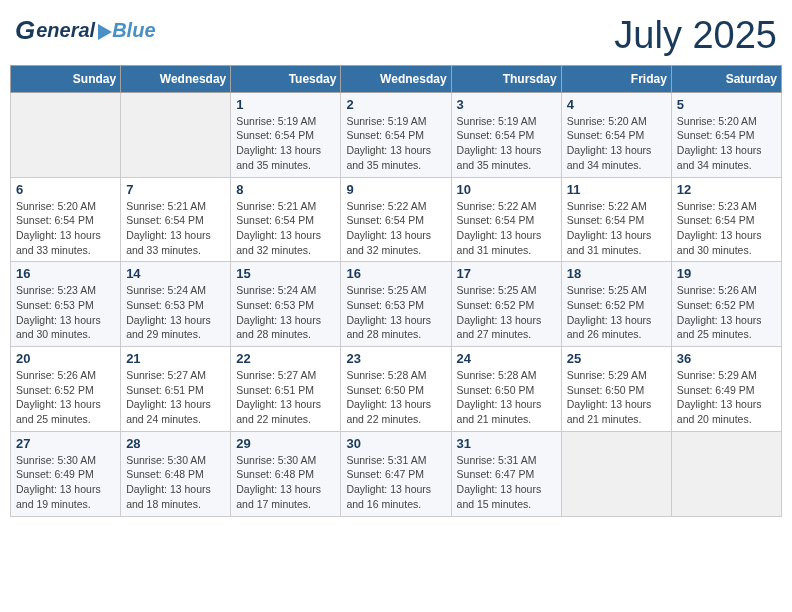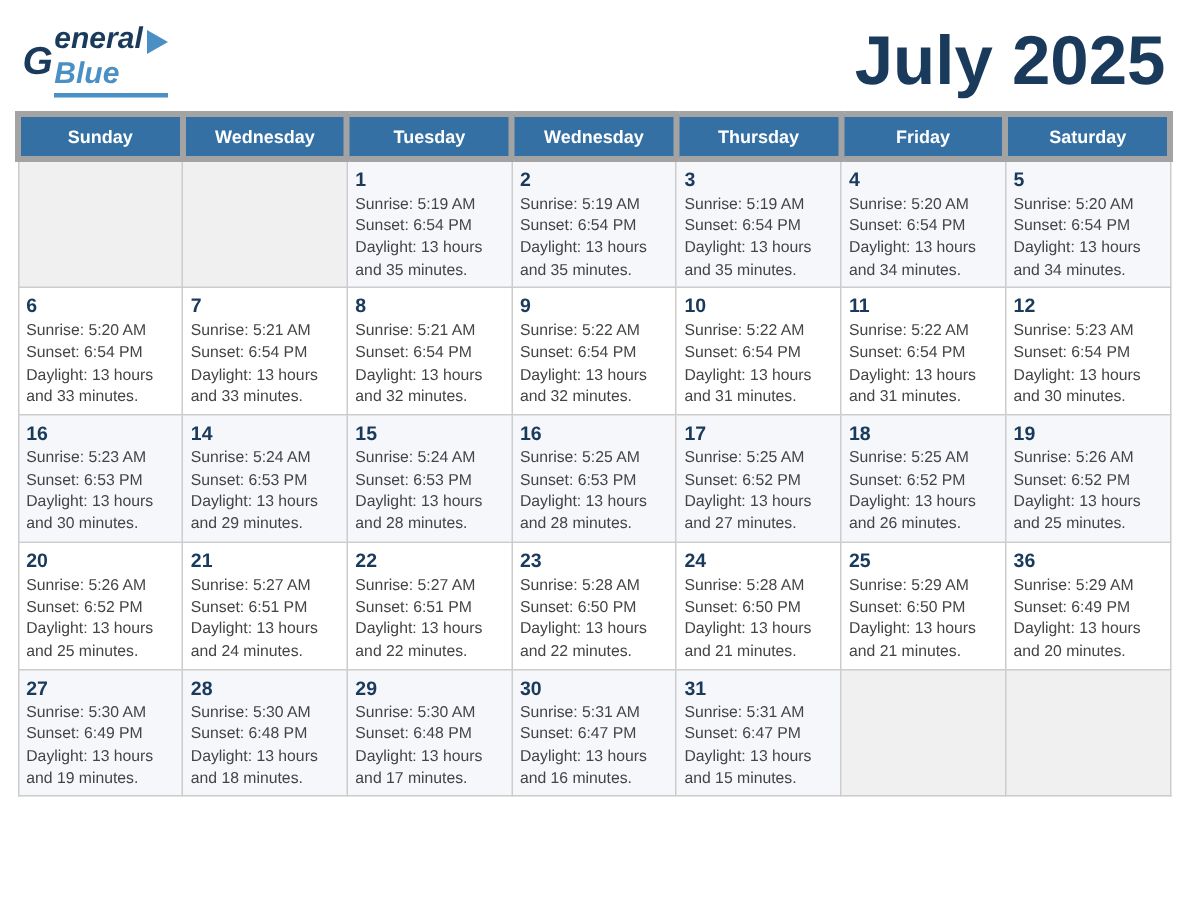--- a/index.html
+++ b/index.html
@@ -19,43 +19,43 @@
     }
     .logo {
       display: flex;
       flex-direction: column;
       align-items: flex-start;
     }
     .title-block {
       text-align: right;
     }
     .title-block h1 {
-      font-size: 46px;
-      color: #1a3a5c;
-      font-weight: bold;
+      font-size: 38px;
+      color: #1a3a5c;
+      font-weight: normal;
       line-height: 1.1;
     }
     .title-block h2 {
       font-size: 15px;
       color: #1a3a5c;
       font-weight: normal;
     }
     .calendar {
       width: 100%;
       border-collapse: collapse;
       font-size: 11px;
     }
     .calendar thead th {
       background: #3470a3;
       color: #fff;
       padding: 6px 4px;
-      text-align: center;
+      text-align: right;
       font-size: 12px;
       font-weight: bold;
-      border: 4px solid #a3a3a3;
+      border: 1px solid #a3a3a3;
     }
     .calendar tbody td {
       border: 1px solid #ccc;
       vertical-align: top;
       padding: 4px 5px;
       width: 14.28%;
       min-height: 80px;
       background: #fff;
     }
     .calendar tbody tr:nth-child(odd) td {
@@ -84,21 +84,20 @@
       align-items: center;
     }
     .logo-g {
       font-size: 26px;
       font-weight: bold;
       color: #1a3a5c;
       font-style: italic;
     }
     .logo-blue-part {
       display: flex;
-      flex-direction: column;
       align-items: flex-start;
       margin-left: 1px;
     }
     .logo-blue-top {
       display: flex;
       align-items: center;
     }
     .logo-eneral {
       font-size: 20px;
       font-weight: bold;

